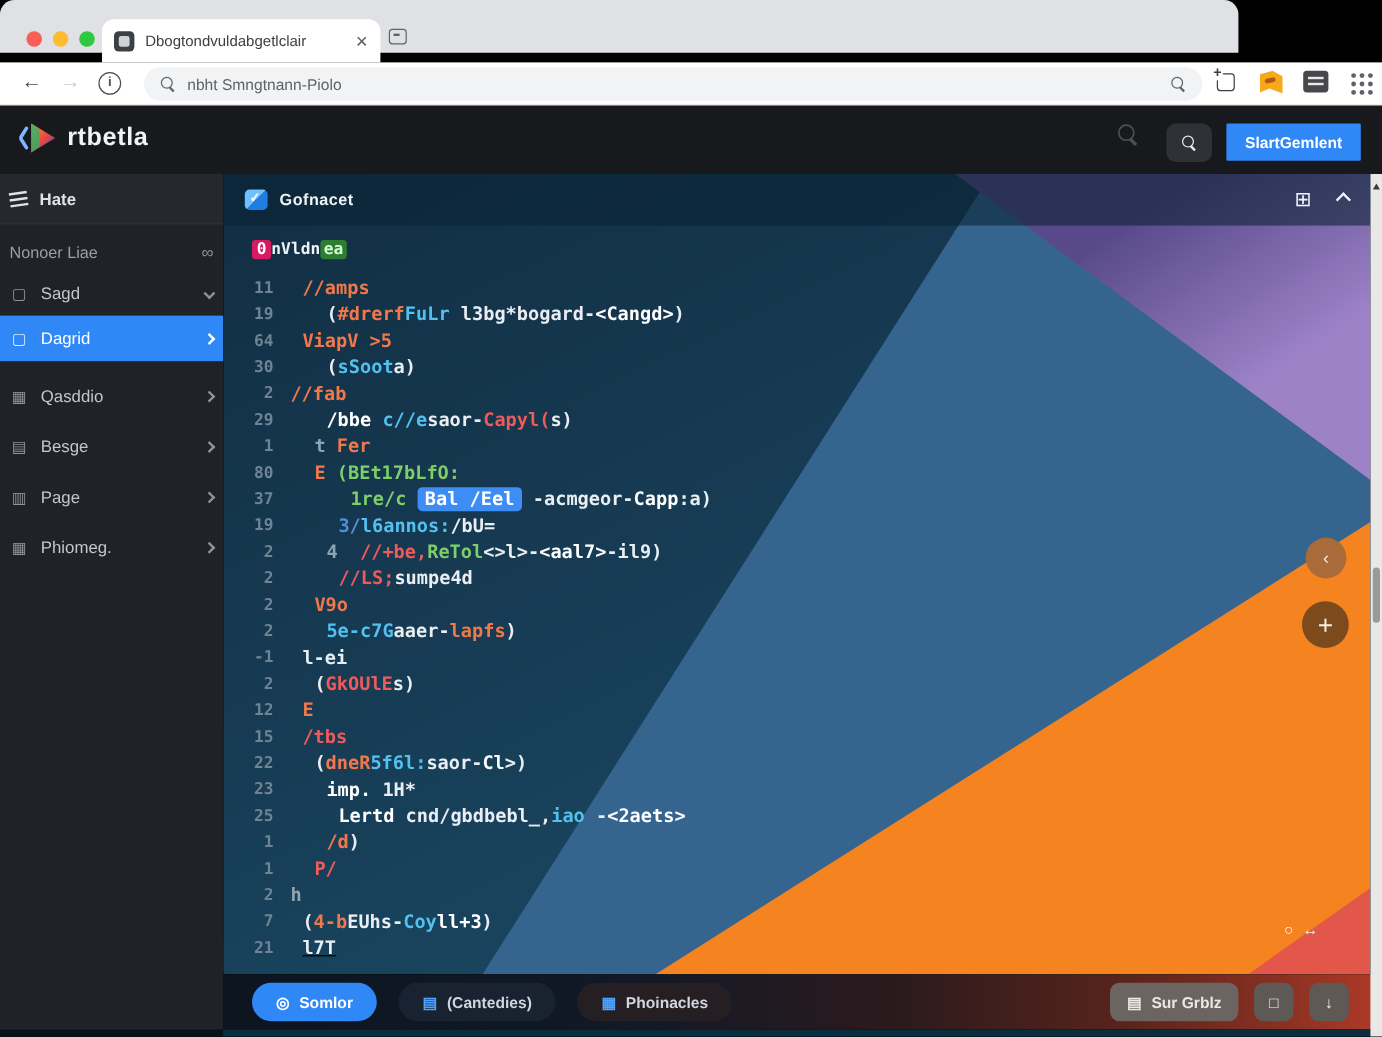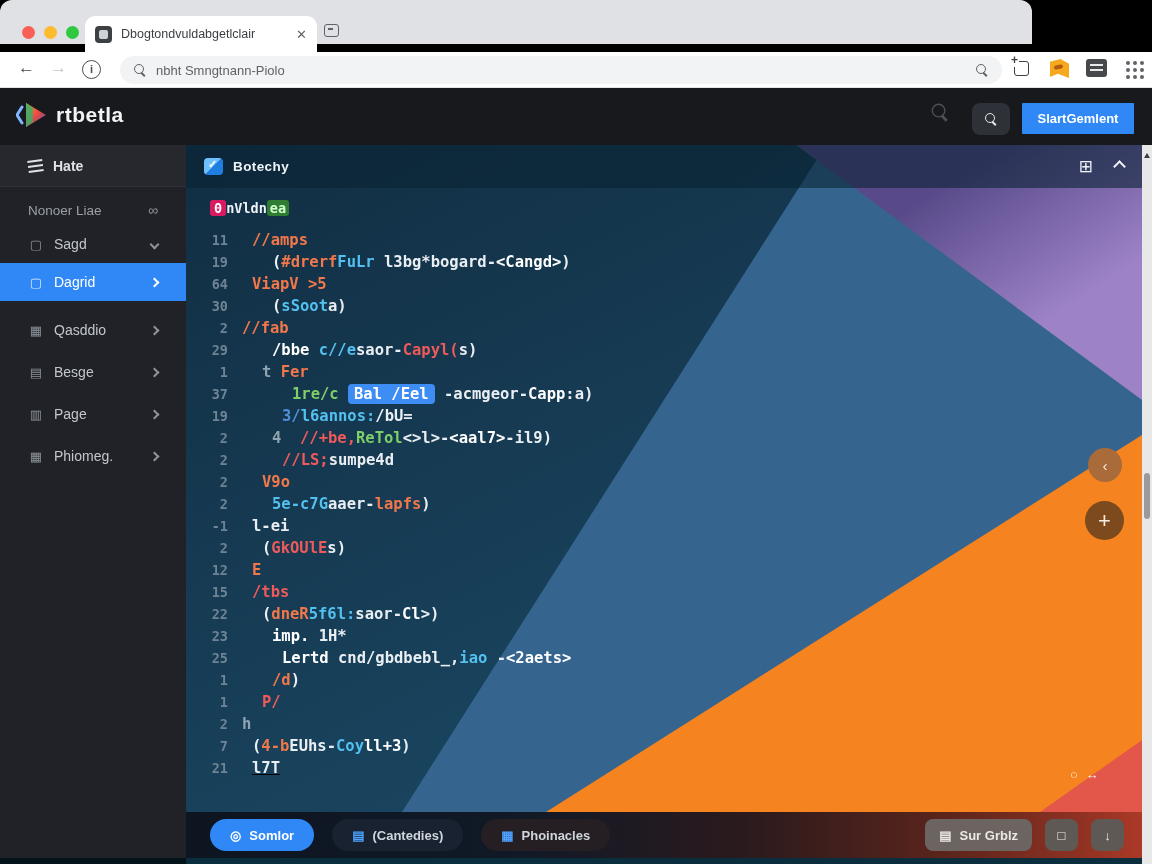--- a/index.html
+++ b/index.html
@@ -44,21 +44,21 @@
   .nav-tab.active { color:#4da3ff; }
   .nav-tab.active::after { content:""; position:absolute; left:-4px; right:-4px; bottom:0; height:5px; background:#2f88f6; border-radius:3px 3px 0 0; }
   #hdr-search-ghost { position:absolute; left:934px; top:18px; opacity:.35; transform:scale(1.4); }
   #hdr-search-ghost::before{border-color:#aeb3b9;} #hdr-search-ghost::after{background:#aeb3b9;}
   #hdr-search-btn { position:absolute; left:972px; top:15px; width:38px; height:32px; background:#2e3238; border-radius:8px; display:flex; align-items:center; justify-content:center; }
   #hdr-search-btn .mag::before{border-color:#e8eaed;} #hdr-search-btn .mag::after{background:#e8eaed;}
   #cta-btn { position:absolute; left:1022px; top:15px; width:112px; height:31px; background:#2f88f6; border-radius:1px; color:#fff; font-size:13px; font-weight:bold; display:flex; align-items:center; justify-content:center; border:none; }
 
   
   #sidebar { position:absolute; left:0; top:145px; width:186px; height:719px; background:#202227; }
-  .sb-row { position:relative; display:flex; align-items:center; gap:10px; padding:0 28px; height:38px; color:#c2c7cd; font-size:14px; cursor:pointer; }
+  .sb-row { position:relative; display:flex; align-items:center; gap:10px; padding:0 8px; height:38px; color:#c2c7cd; font-size:14px; cursor:pointer; }
   .sb-top { background:#26282d; border-bottom:1px solid #2e3136; height:42px; color:#dfe2e6; font-weight:bold; }
   .sb-label { flex:1; white-space:nowrap; overflow:hidden; }
   .sb-sec { color:#9aa0a6; font-size:13.5px; }
   .sb-ico { width:16px; text-align:center; font-size:13px; color:#8d939b; flex:0 0 auto; }
   .sb-row.active { background:#2f88f6; color:#fff; }
   .sb-row.active .sb-ico { color:#d8e8ff; }
   .chev { width:7px; height:7px; border-top:2px solid #8d939b; border-right:2px solid #8d939b; display:inline-block; flex:0 0 auto; }
   .chev.right { transform:rotate(45deg); }
   .chev.down { transform:rotate(135deg); }
   .chev.up { transform:rotate(-45deg); }
@@ -224,39 +224,40 @@
       </defs>
       <rect width="956" height="667" fill="url(#tg)"></rect>
       <polygon points="640,0 956,0 956,667 216,667" fill="#35648f"></polygon>
       <polygon points="610,0 956,0 956,255" fill="url(#pg)"></polygon>
       <polygon points="956,290 956,667 360,667" fill="#f5831f"></polygon>
       <polygon points="854,667 956,595 956,667" fill="#e25749"></polygon>
     </svg>
 
     <div id="panel-hd">
       <span id="panel-flag"></span>
-      <span id="panel-title">Botechy</span>
+      <span id="panel-title">Gofnacet</span>
       <span id="panel-hd-right">
         <span id="grid-ico">⊞</span>
         <span class="chev up" style="border-color:#eef3f7;width:9px;height:9px"></span>
       </span>
     </div>
 
     <div id="code-badge">
       <span class="b0">0</span><span class="bm">nVldn</span><span class="be">ea</span>
     </div>
 
     <div id="code">
         <div class="cl"><span class="ln">11</span><span style="padding-left: 10px;"><span class="tok-o">//amps</span></span></div>
         <div class="cl"><span class="ln">19</span><span style="padding-left: 30px;"><span class="tok-w">(</span><span class="tok-o">#drerf</span><span class="tok-c">FuLr</span><span class="tok-w"> l3bg*bogard-</span><span class="tok-y">&lt;Cangd&gt;</span><span class="tok-w">)</span></span></div>
         <div class="cl"><span class="ln">64</span><span style="padding-left: 10px;"><span class="tok-o">ViapV &gt;5</span></span></div>
         <div class="cl"><span class="ln">30</span><span style="padding-left: 30px;"><span class="tok-w">(</span><span class="tok-c">sSoot</span><span class="tok-w">a)</span></span></div>
         <div class="cl"><span class="ln">2</span><span style="padding-left: 0px;"><span class="tok-o">//fab</span></span></div>
         <div class="cl"><span class="ln">29</span><span style="padding-left: 30px;"><span class="tok-y">/bbe</span><span class="tok-w"> </span><span class="tok-c">c//e</span><span class="tok-w">saor-</span><span class="tok-r">Capyl(</span><span class="tok-w">s)</span></span></div>
         <div class="cl"><span class="ln">1</span><span style="padding-left: 20px;"><span class="tok-gy">t </span><span class="tok-o">Fer</span></span></div>
+        <div class="cl"><span class="ln">80</span><span style="padding-left: 20px;"><span class="tok-o">E </span><span class="tok-g">(BEt17bLfO:</span></span></div>
         <div class="cl"><span class="ln">37</span><span style="padding-left: 50px;"><span class="tok-g">1re/c </span><span class="tok-sel">Bal /Eel</span><span class="tok-w"> -acmgeor-</span><span class="tok-y">Capp</span><span class="tok-w">:a)</span></span></div>
         <div class="cl"><span class="ln">19</span><span style="padding-left: 40px;"><span class="tok-b">3/</span><span class="tok-c">l6annos:</span><span class="tok-w">/bU=</span></span></div>
         <div class="cl"><span class="ln">2</span><span style="padding-left: 30px;"><span class="tok-gy">4  </span><span class="tok-r">//+be,</span><span class="tok-g">ReTol</span><span class="tok-w">&lt;&gt;l&gt;-</span><span class="tok-y">&lt;aal7&gt;</span><span class="tok-w">-il9)</span></span></div>
         <div class="cl"><span class="ln">2</span><span style="padding-left: 40px;"><span class="tok-r">//LS;</span><span class="tok-w">sumpe4d</span></span></div>
         <div class="cl"><span class="ln">2</span><span style="padding-left: 20px;"><span class="tok-o">V9o</span></span></div>
         <div class="cl"><span class="ln">2</span><span style="padding-left: 30px;"><span class="tok-c">5e-c7G</span><span class="tok-w">aaer-</span><span class="tok-o">lapfs</span><span class="tok-w">)</span></span></div>
         <div class="cl"><span class="ln">-1</span><span style="padding-left: 10px;"><span class="tok-w">l-ei</span></span></div>
         <div class="cl"><span class="ln">2</span><span style="padding-left: 20px;"><span class="tok-w">(</span><span class="tok-r">GkOUlE</span><span class="tok-w">s)</span></span></div>
         <div class="cl"><span class="ln">12</span><span style="padding-left: 10px;"><span class="tok-o">E</span></span></div>
         <div class="cl"><span class="ln">15</span><span style="padding-left: 10px;"><span class="tok-r">/tbs</span></span></div>

